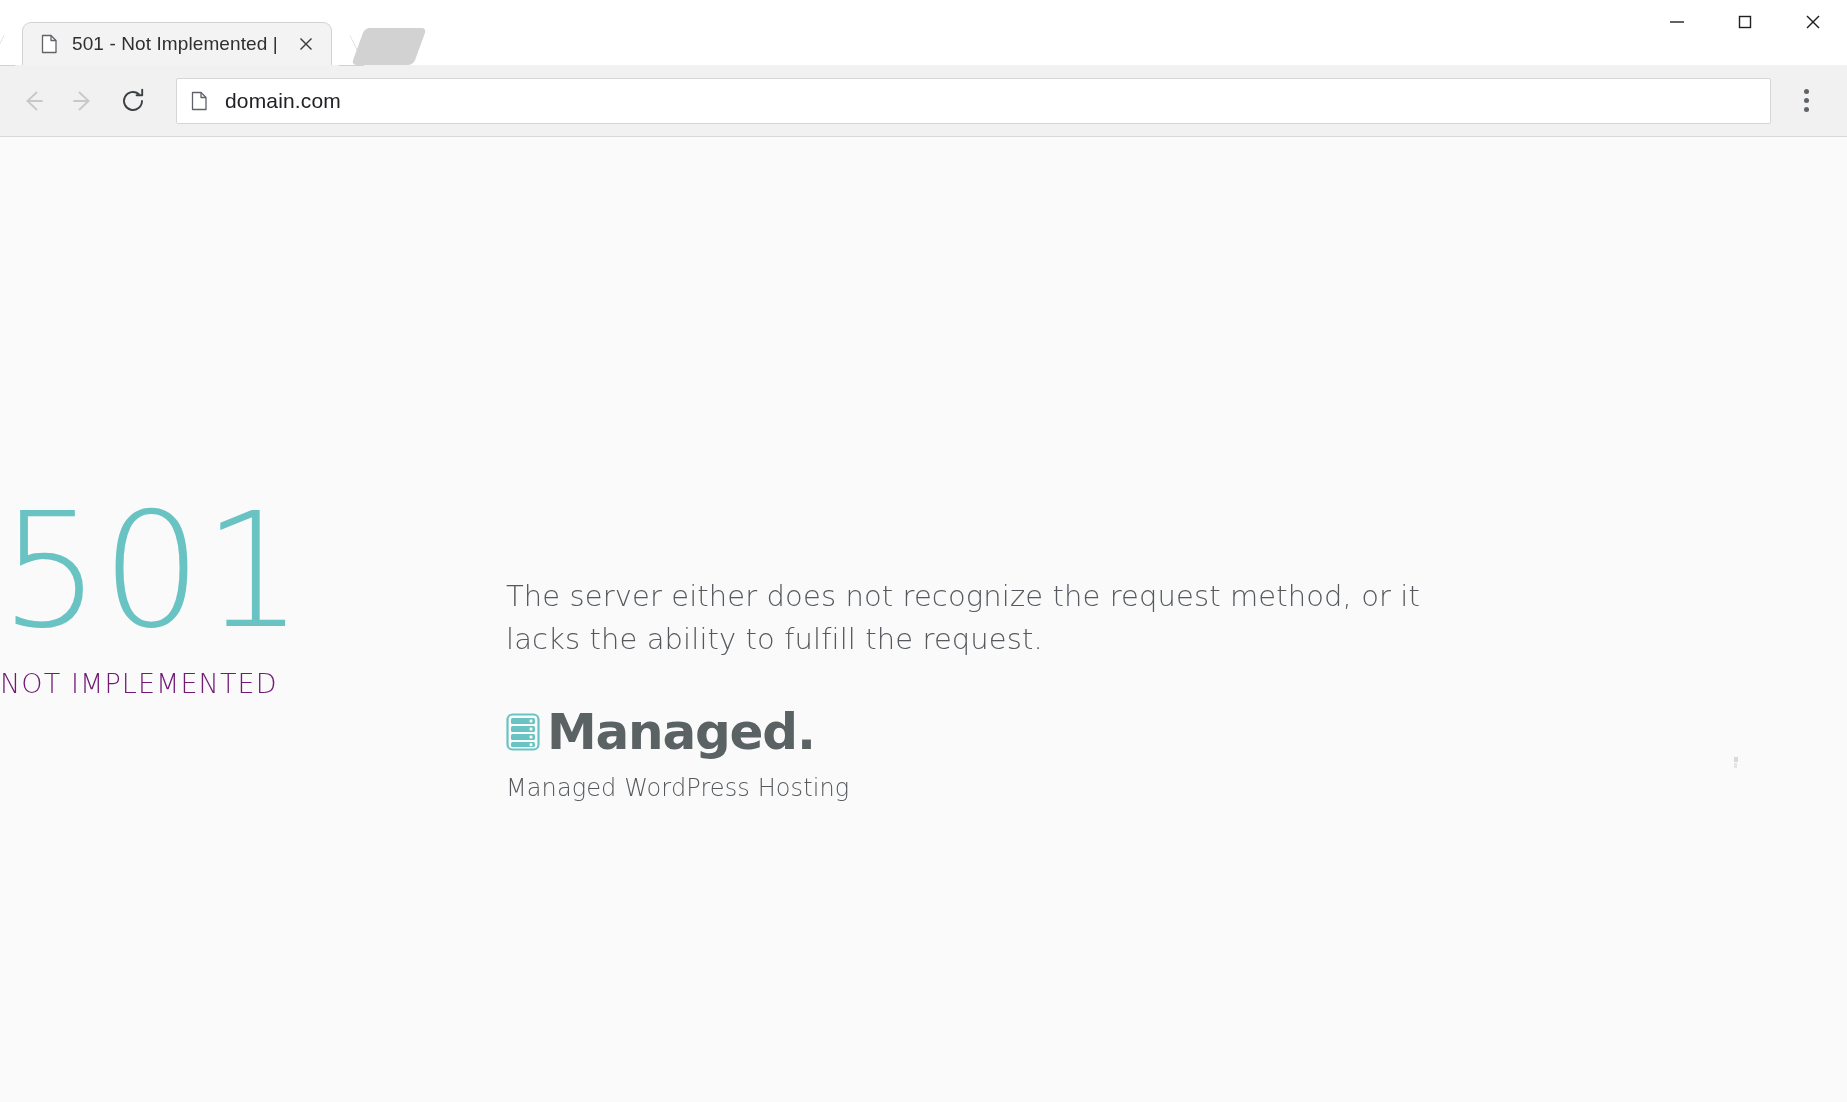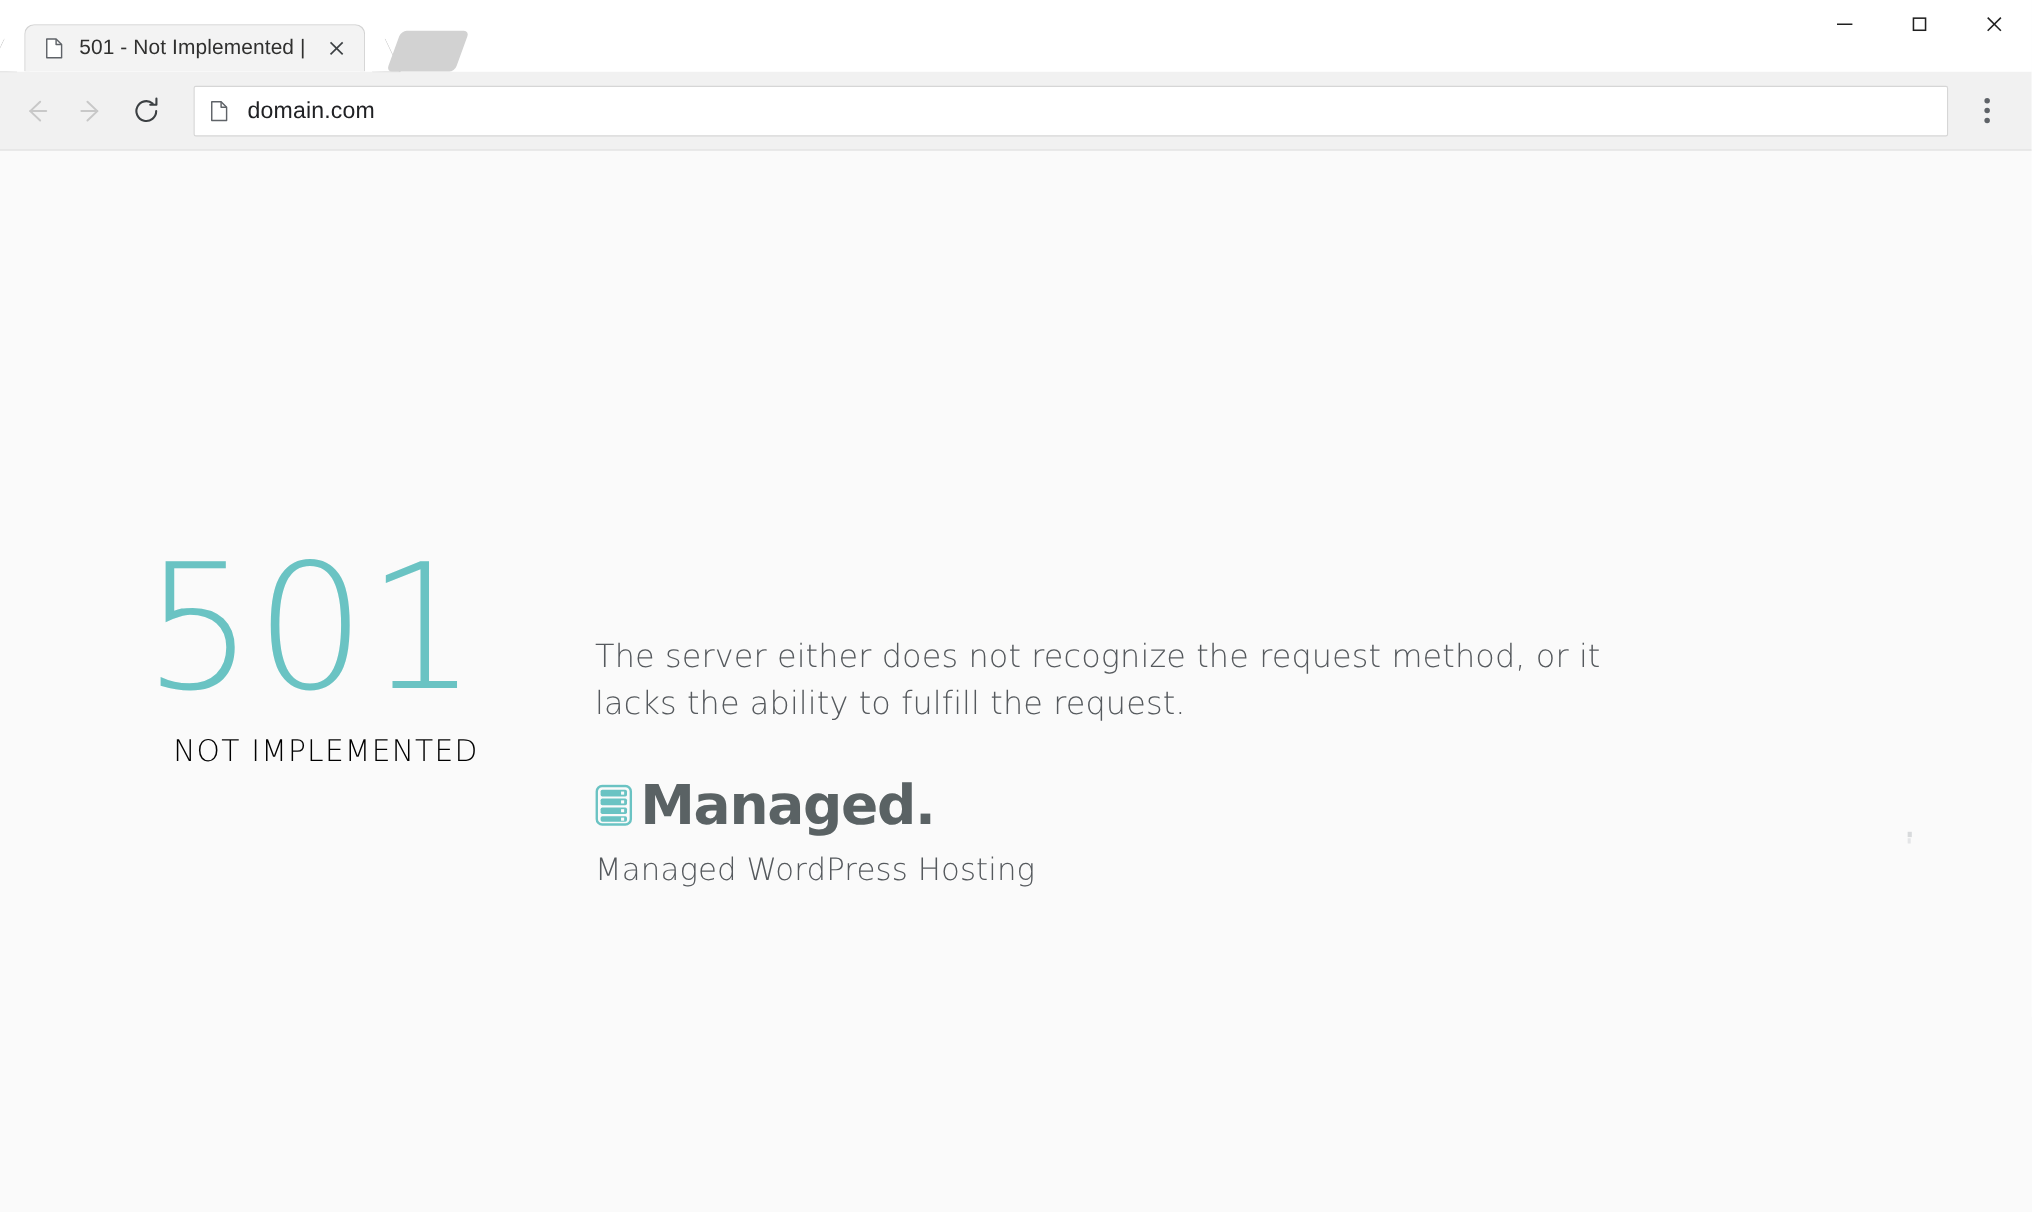--- a/index.html
+++ b/index.html
@@ -214,37 +214,36 @@
     position: absolute;
     left: 0;
     top: 345px;
     width: 100%;
     display: flex;
     align-items: flex-start;
   }
   .error-code-col {
     width: 400px;
     flex: 0 0 auto;
-    text-align: right;
+    text-align: left;
     padding-top: 10px;
-    margin-left: 35px;
   }
   .error-code {
     font-size: 158px;
     line-height: 1;
     font-weight: 300;
     color: #6ac3c3;
     letter-spacing: 1px;
     font-family: "DejaVu Sans", sans-serif;
   }
   .error-code-label {
     margin-top: 18px;
     font-size: 27px;
     font-weight: 300;
-    color: #000000;
+    color: #701a75;
     letter-spacing: 1.1px;
     font-family: "DejaVu Sans", sans-serif;
   }
   .error-text-col {
     flex: 1 1 auto;
     padding-left: 106px;
     padding-top: 45px;
     max-width: 1010px;
   }
   .error-message {
@@ -275,21 +274,21 @@
   .brand-name {
     font-size: 50px;
     line-height: 1;
     font-weight: bold;
     color: #5a6264;
     letter-spacing: -1.2px;
     font-family: "DejaVu Sans", sans-serif;
   }
   .brand-tagline {
     margin-top: 17px;
-    font-size: 28px;
+    font-size: 24px;
     font-weight: 300;
     color: #55595d;
     letter-spacing: 0.1px;
     font-family: "DejaVu Sans", sans-serif;
   }
 
   .page-artifact {
     position: absolute;
     left: 1734px;
     top: 617px;

